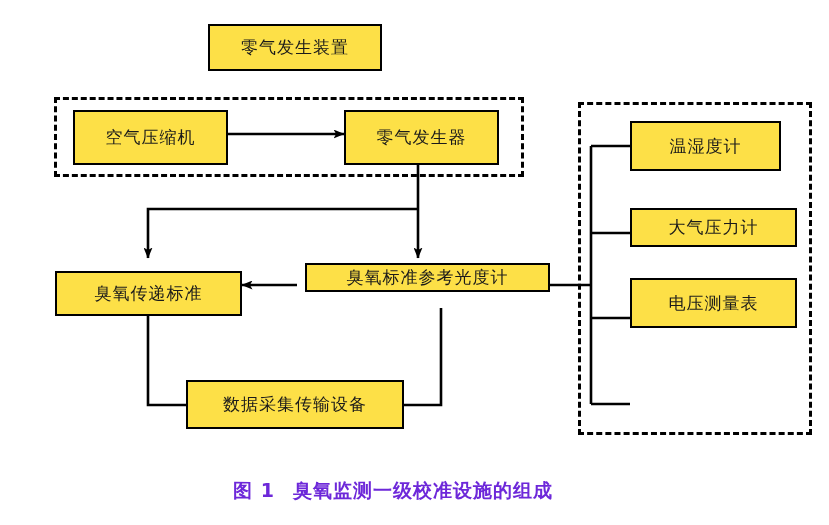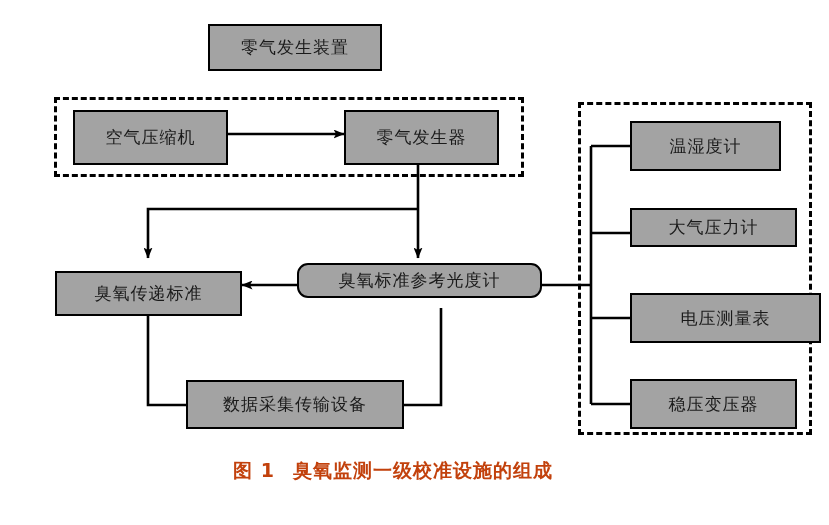--- a/index.html
+++ b/index.html
@@ -23,21 +23,21 @@
   .svg-layer {
     position: absolute;
     left: 0; top: 0;
     width: 829px;
     height: 525px;
   }
   .node-box {
     position: absolute;
     box-sizing: border-box;
     border: 2px solid #000000;
-    background: #a3a3a3;
+    background: #fde047;
     display: flex;
     align-items: center;
     justify-content: center;
     color: #1a1a1a;
     font-size: 17px;
     letter-spacing: 1px;
     white-space: nowrap;
     z-index: 3;
   }
   .group-label {
@@ -47,26 +47,26 @@
   .dashed-region {
     position: absolute;
     box-sizing: border-box;
     border: 3px dashed #000000;
     background: transparent;
     z-index: 1;
   }
   .caption {
     position: absolute;
     left: 0;
-    top: 458px;
+    top: 478px;
     width: 786px;
     text-align: center;
     font-size: 19px;
     font-weight: bold;
-    color: #c2410c;
+    color: #6d28d9;
     letter-spacing: 1px;
     z-index: 4;
   }
   .caption .cap-gap { display: inline-block; width: 18px; }
 </style>
 </head>
 <body>
 
 <div id="diagram-root">
 
@@ -101,25 +101,24 @@
     <line x1="591" y1="318" x2="630" y2="318" stroke="#000000" stroke-width="2.6"></line>
     <line x1="591" y1="404" x2="630" y2="404" stroke="#000000" stroke-width="2.6"></line>
   </svg>
 
   <div class="node-box group-label" style="left:208px; top:24px; width:174px; height:47px;">零气发生装置</div>
 
   <div class="node-box" style="left:344px; top:110px; width:155px; height:55px;">零气发生器</div>
   <div class="node-box" style="left:73px; top:110px; width:155px; height:55px;">空气压缩机</div>
 
   <div class="node-box" style="left:55px; top:271px; width:187px; height:45px;">臭氧传递标准</div>
-  <div class="node-box" style="left:297px; top:263px; width:245px; height:35px;border-radius:11px;">臭氧标准参考光度计</div>
+  <div class="node-box" style="left:305px; top:263px; width:245px; height:29px;">臭氧标准参考光度计</div>
   <div class="node-box" style="left:186px; top:380px; width:218px; height:49px;">数据采集传输设备</div>
 
   <div class="node-box" style="left:630px; top:121px; width:151px; height:50px;">温湿度计</div>
   <div class="node-box" style="left:630px; top:208px; width:167px; height:39px;">大气压力计</div>
-  <div class="node-box" style="left:630px; top:293px; width:191px; height:50px;">电压测量表</div>
-  <div class="node-box" style="left:630px; top:379px; width:167px; height:50px;">稳压变压器</div>
+  <div class="node-box" style="left:630px; top:278px; width:167px; height:50px;">电压测量表</div>
 
   <div class="caption">
     <span>图 1</span><span class="cap-gap"></span><span>臭氧监测一级校准设施的组成</span>
   </div>
 
 </div>
 
 </body></html>

